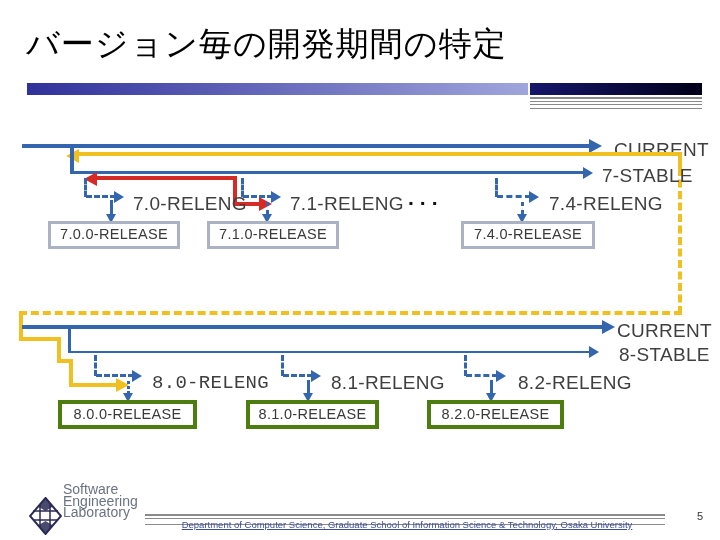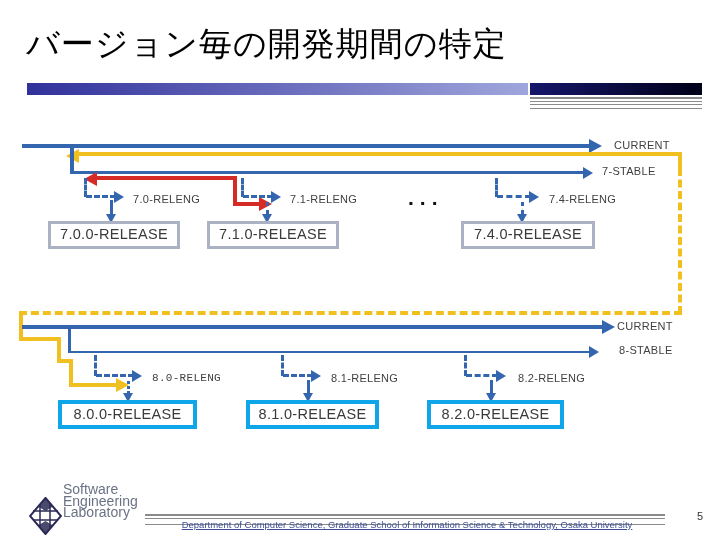--- a/index.html
+++ b/index.html
@@ -16,24 +16,24 @@
   
   .tri{position:absolute;width:0;height:0;}
   .tr-r-b{border-top:7px solid transparent;border-bottom:7px solid transparent;border-left:13px solid #3465AF;}
   .tr-r-b-s{border-top:6px solid transparent;border-bottom:6px solid transparent;border-left:10px solid #3465AF;}
   .tr-l-y{border-top:7px solid transparent;border-bottom:7px solid transparent;border-right:13px solid #F0C020;}
   .tr-r-y{border-top:7px solid transparent;border-bottom:7px solid transparent;border-left:13px solid #F0C020;}
   .tr-l-r{border-top:7px solid transparent;border-bottom:7px solid transparent;border-right:13px solid #D52B27;}
   .tr-r-r{border-top:7px solid transparent;border-bottom:7px solid transparent;border-left:13px solid #D52B27;}
   .tr-d-b{border-left:5px solid transparent;border-right:5px solid transparent;border-top:9px solid #3465AF;}
   
-  .lbl{position:absolute;font-size:11px;color:#3f3f3f;white-space:nowrap;letter-spacing:.3px;}
+  .lbl{position:absolute;font-size:19px;color:#3f3f3f;white-space:nowrap;letter-spacing:.3px;}
   .box1{position:absolute;box-sizing:border-box;height:28px;border:3px solid #ABB2C4;background:#fff;
         color:#3a3a3a;font-size:14.5px;text-align:center;line-height:21px;letter-spacing:.3px;}
-  .box2{position:absolute;box-sizing:border-box;height:29px;border:4px solid #0ea5e9;background:#fff;
+  .box2{position:absolute;box-sizing:border-box;height:29px;border:4px solid #4d7c0f;background:#fff;
         color:#3a3a3a;font-size:14.5px;text-align:center;line-height:20px;letter-spacing:.3px;}
   #title{position:absolute;left:26px;top:22px;font-size:33px;color:#000;letter-spacing:1px;white-space:nowrap;}
   .frule{position:absolute;background:#8a8a8a;}
   #footer-text{position:absolute;left:148px;top:519px;width:518px;text-align:center;
         font-size:9.5px;color:#3D4D96;text-decoration:underline;white-space:nowrap;}
   #logo-text{position:absolute;left:63px;top:484px;font-size:14px;line-height:11.5px;color:#6B7285;}
   #page-num{position:absolute;left:697px;top:510px;font-size:11px;color:#333;}
   #dots7{position:absolute;left:408px;top:186px;font-size:21px;font-weight:bold;color:#111;letter-spacing:6px;}
 </style>
 </head>

